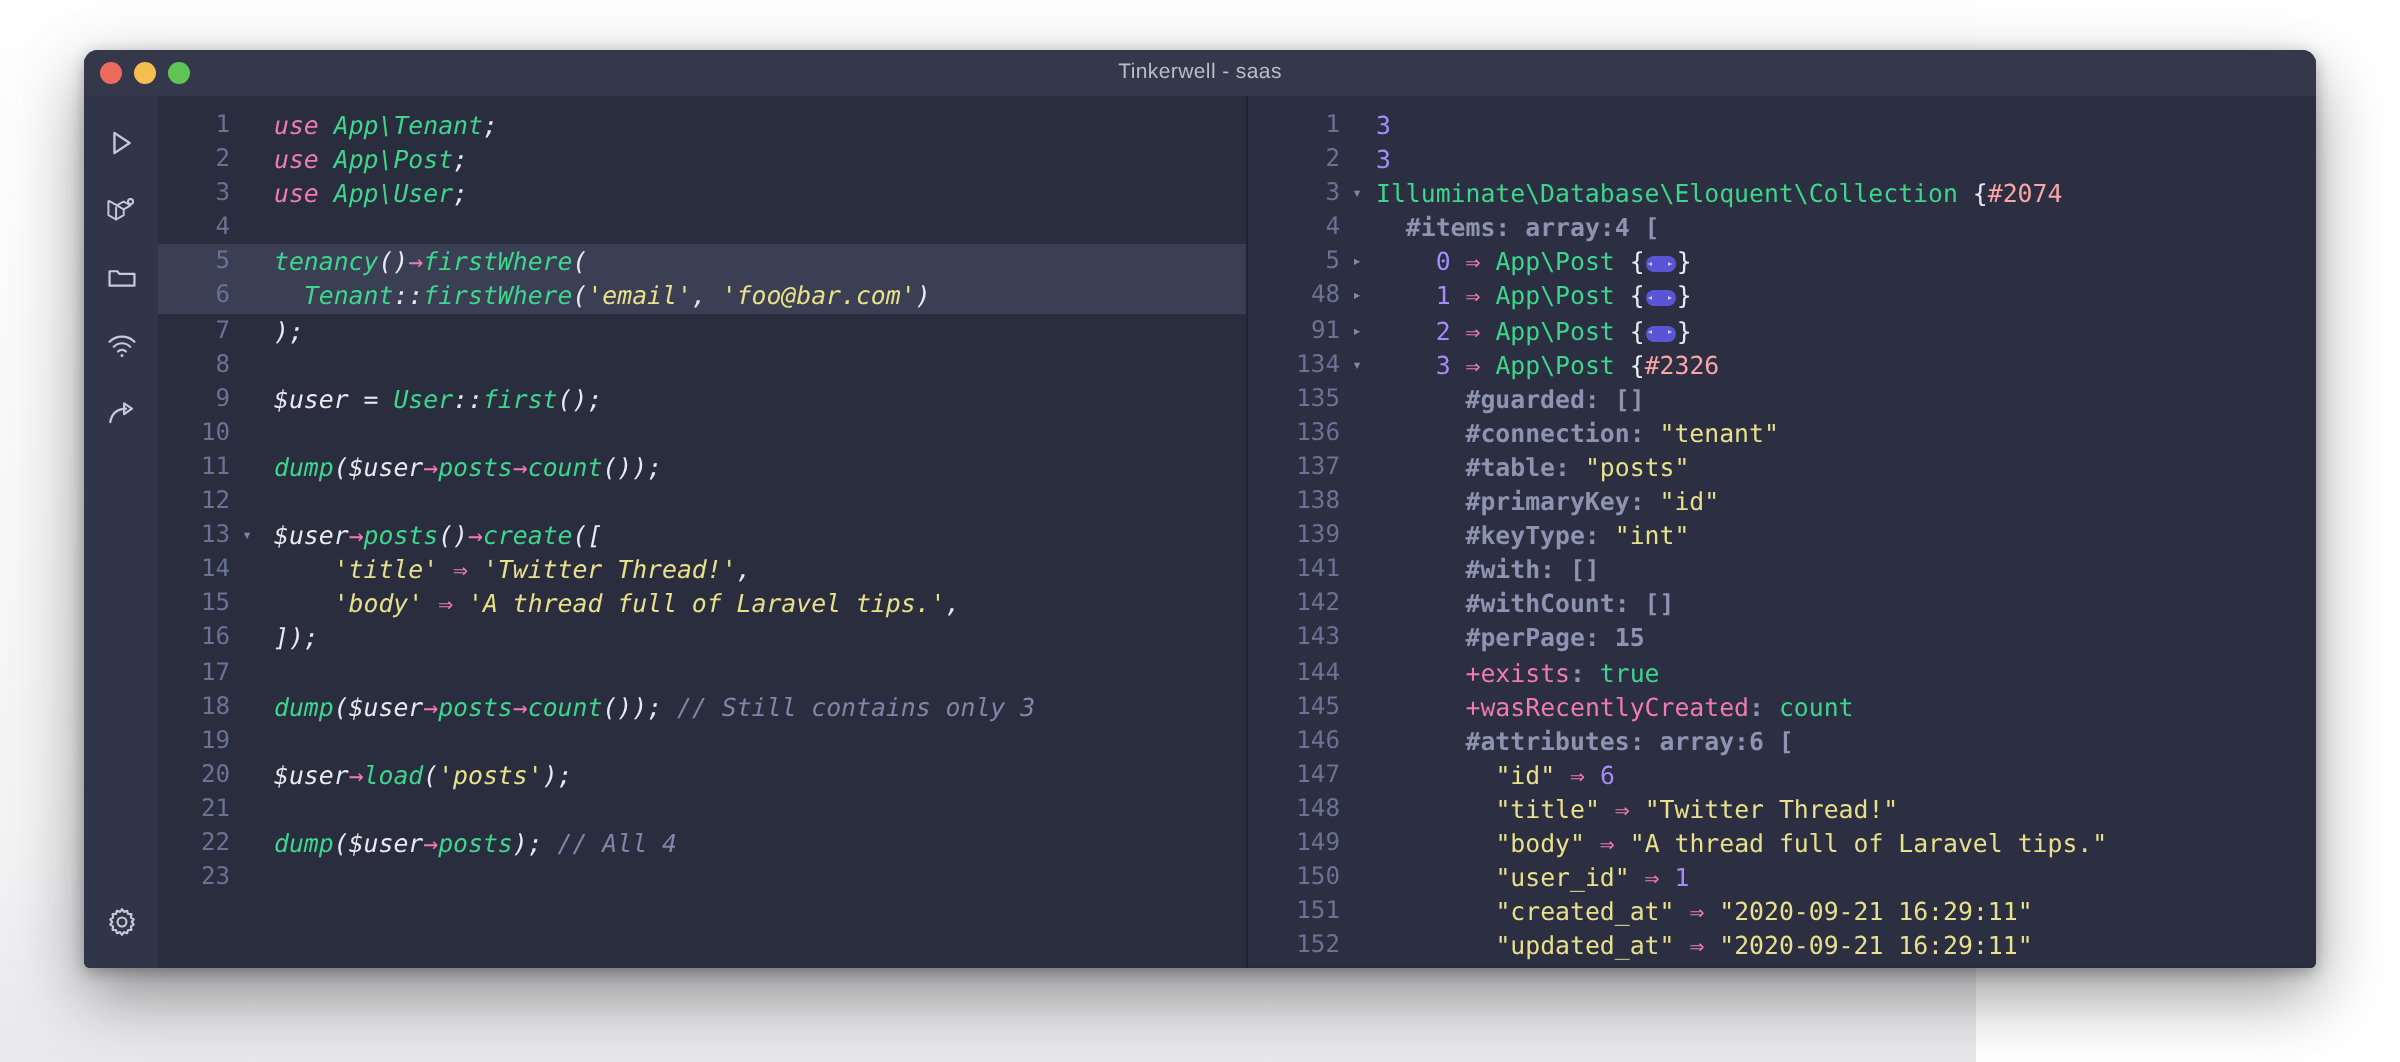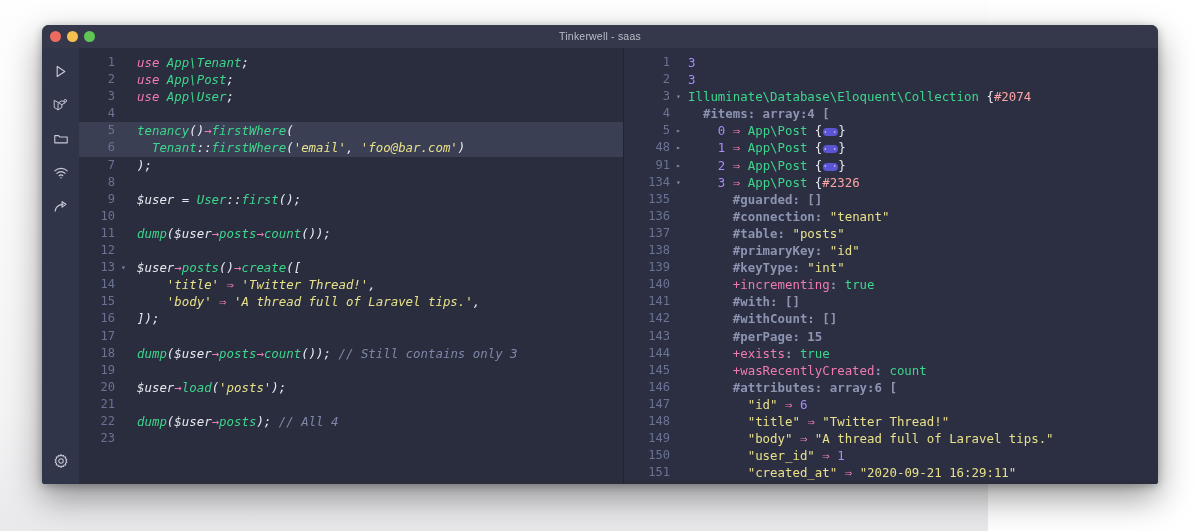--- a/index.html
+++ b/index.html
@@ -229,21 +229,20 @@
             <div class="row"><span class="gut">4</span><span class="fold"></span><span class="txt"><span class="dim">  #items: </span><span class="dim">array:4</span><span class="dim"> [</span></span></div>
             <div class="row"><span class="gut">5</span><span class="fold">▸</span><span class="txt"><span class="punc">    </span><span class="num">0</span><span class="punc"> </span><span class="arrow">⇒</span><span class="punc"> </span><span class="clsname">App\Post </span><span class="brace">{</span><span class="pill"></span><span class="brace">}</span></span></div>
             <div class="row"><span class="gut">48</span><span class="fold">▸</span><span class="txt"><span class="punc">    </span><span class="num">1</span><span class="punc"> </span><span class="arrow">⇒</span><span class="punc"> </span><span class="clsname">App\Post </span><span class="brace">{</span><span class="pill"></span><span class="brace">}</span></span></div>
             <div class="row"><span class="gut">91</span><span class="fold">▸</span><span class="txt"><span class="punc">    </span><span class="num">2</span><span class="punc"> </span><span class="arrow">⇒</span><span class="punc"> </span><span class="clsname">App\Post </span><span class="brace">{</span><span class="pill"></span><span class="brace">}</span></span></div>
             <div class="row"><span class="gut">134</span><span class="fold">▾</span><span class="txt"><span class="punc">    </span><span class="num">3</span><span class="punc"> </span><span class="arrow">⇒</span><span class="punc"> </span><span class="clsname">App\Post </span><span class="brace">{</span><span class="hash">#2326</span></span></div>
             <div class="row"><span class="gut">135</span><span class="fold"></span><span class="txt"><span class="dim">      #guarded: []</span></span></div>
             <div class="row"><span class="gut">136</span><span class="fold"></span><span class="txt"><span class="dim">      #connection: </span><span class="dstr">"tenant"</span></span></div>
             <div class="row"><span class="gut">137</span><span class="fold"></span><span class="txt"><span class="dim">      #table: </span><span class="dstr">"posts"</span></span></div>
             <div class="row"><span class="gut">138</span><span class="fold"></span><span class="txt"><span class="dim">      #primaryKey: </span><span class="dstr">"id"</span></span></div>
             <div class="row"><span class="gut">139</span><span class="fold"></span><span class="txt"><span class="dim">      #keyType: </span><span class="dstr">"int"</span></span></div>
-            <div class="row"><span class="gut">140</span><span class="fold"></span><span class="txt"><span class="dim">      </span><span class="plus">+incrementing</span><span class="dim">: </span><span class="true">true</span></span></div>
             <div class="row"><span class="gut">141</span><span class="fold"></span><span class="txt"><span class="dim">      #with: []</span></span></div>
             <div class="row"><span class="gut">142</span><span class="fold"></span><span class="txt"><span class="dim">      #withCount: []</span></span></div>
             <div class="row"><span class="gut">143</span><span class="fold"></span><span class="txt"><span class="dim">      #perPage: </span><span class="dim">15</span></span></div>
             <div class="row"><span class="gut">144</span><span class="fold"></span><span class="txt"><span class="dim">      </span><span class="plus">+exists</span><span class="dim">: </span><span class="true">true</span></span></div>
             <div class="row"><span class="gut">145</span><span class="fold"></span><span class="txt"><span class="dim">      </span><span class="plus">+wasRecentlyCreated</span><span class="dim">: </span><span class="true">count</span></span></div>
             <div class="row"><span class="gut">146</span><span class="fold"></span><span class="txt"><span class="dim">      #attributes: </span><span class="dim">array:6</span><span class="dim"> [</span></span></div>
             <div class="row"><span class="gut">147</span><span class="fold"></span><span class="txt"><span class="punc">        </span><span class="dstr">"id"</span><span class="punc"> </span><span class="arrow">⇒</span><span class="punc"> </span><span class="num">6</span></span></div>
             <div class="row"><span class="gut">148</span><span class="fold"></span><span class="txt"><span class="punc">        </span><span class="dstr">"title"</span><span class="punc"> </span><span class="arrow">⇒</span><span class="punc"> </span><span class="dstr">"Twitter Thread!"</span></span></div>
             <div class="row"><span class="gut">149</span><span class="fold"></span><span class="txt"><span class="punc">        </span><span class="dstr">"body"</span><span class="punc"> </span><span class="arrow">⇒</span><span class="punc"> </span><span class="dstr">"A thread full of Laravel tips."</span></span></div>
             <div class="row"><span class="gut">150</span><span class="fold"></span><span class="txt"><span class="punc">        </span><span class="dstr">"user_id"</span><span class="punc"> </span><span class="arrow">⇒</span><span class="punc"> </span><span class="num">1</span></span></div>

